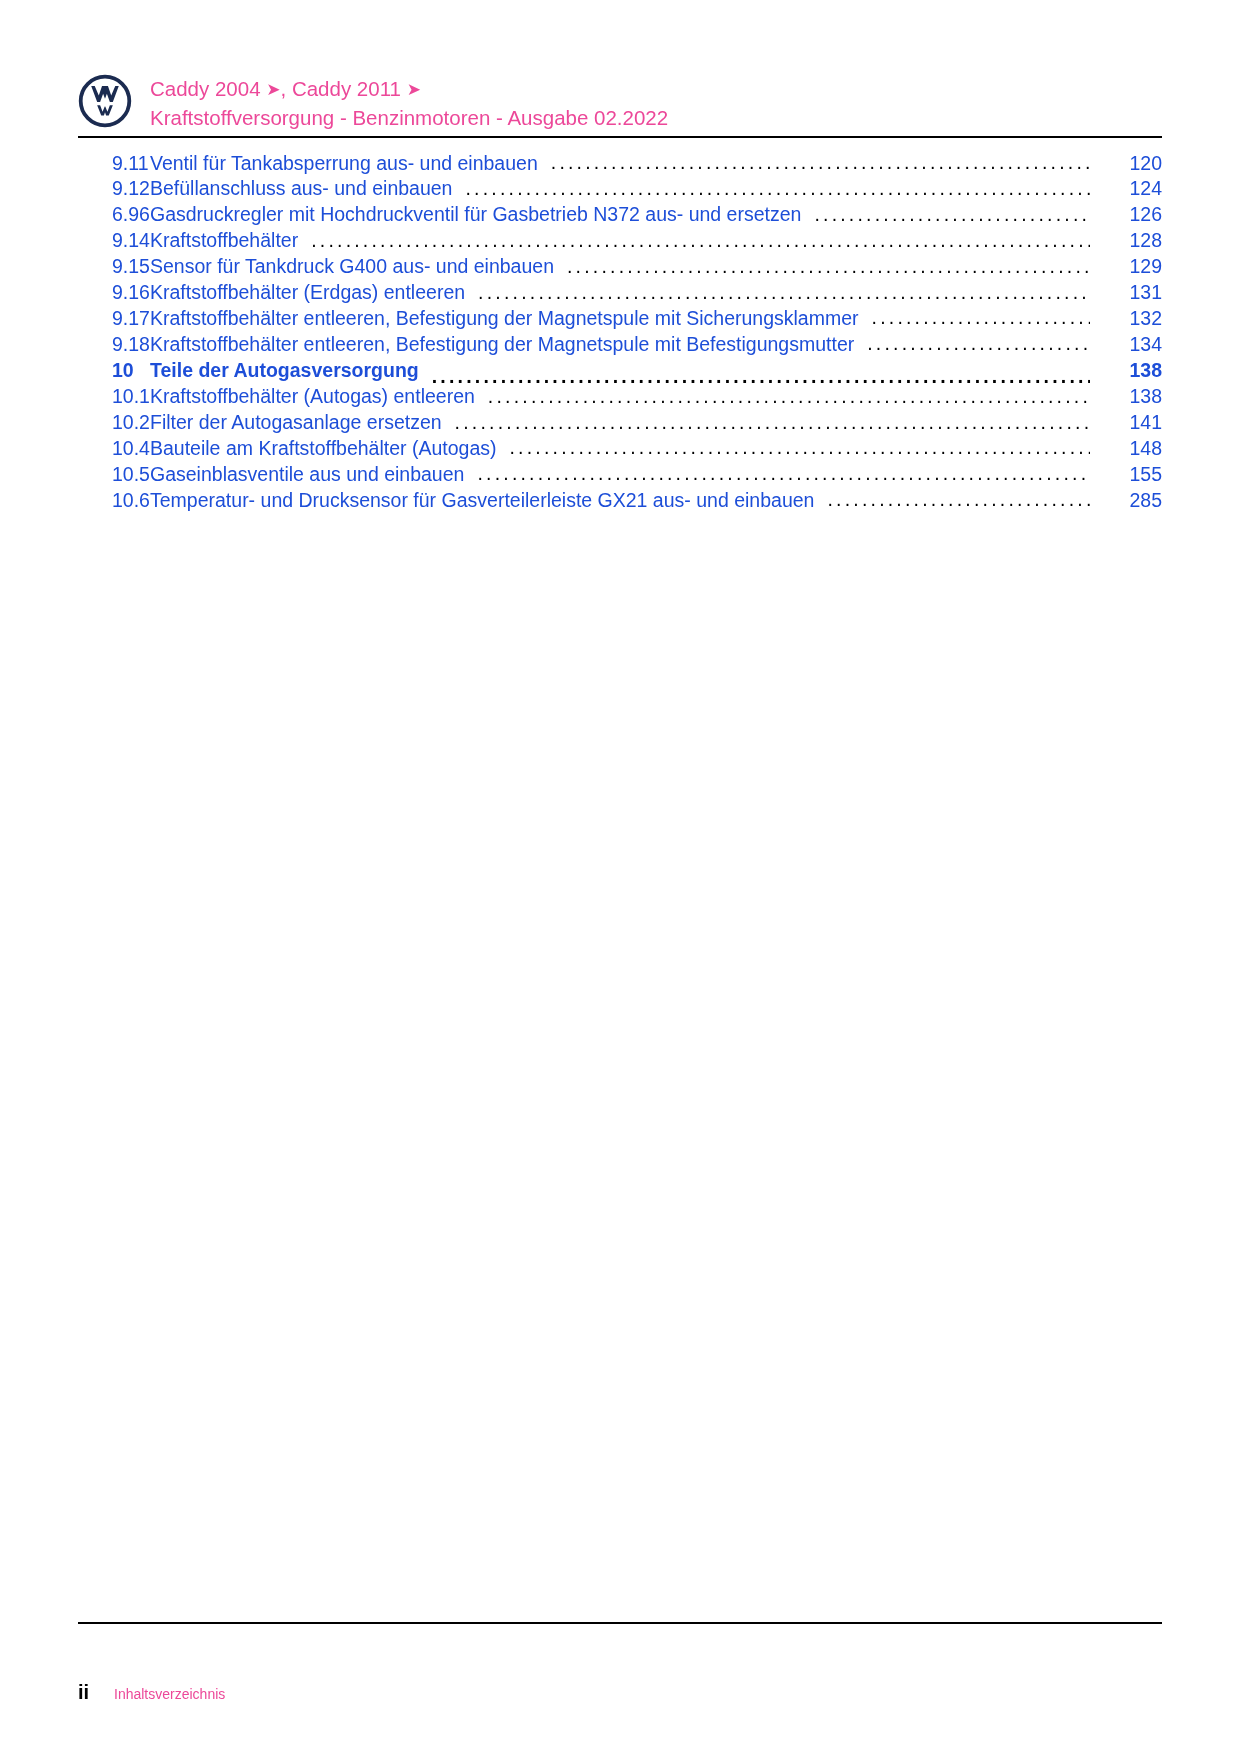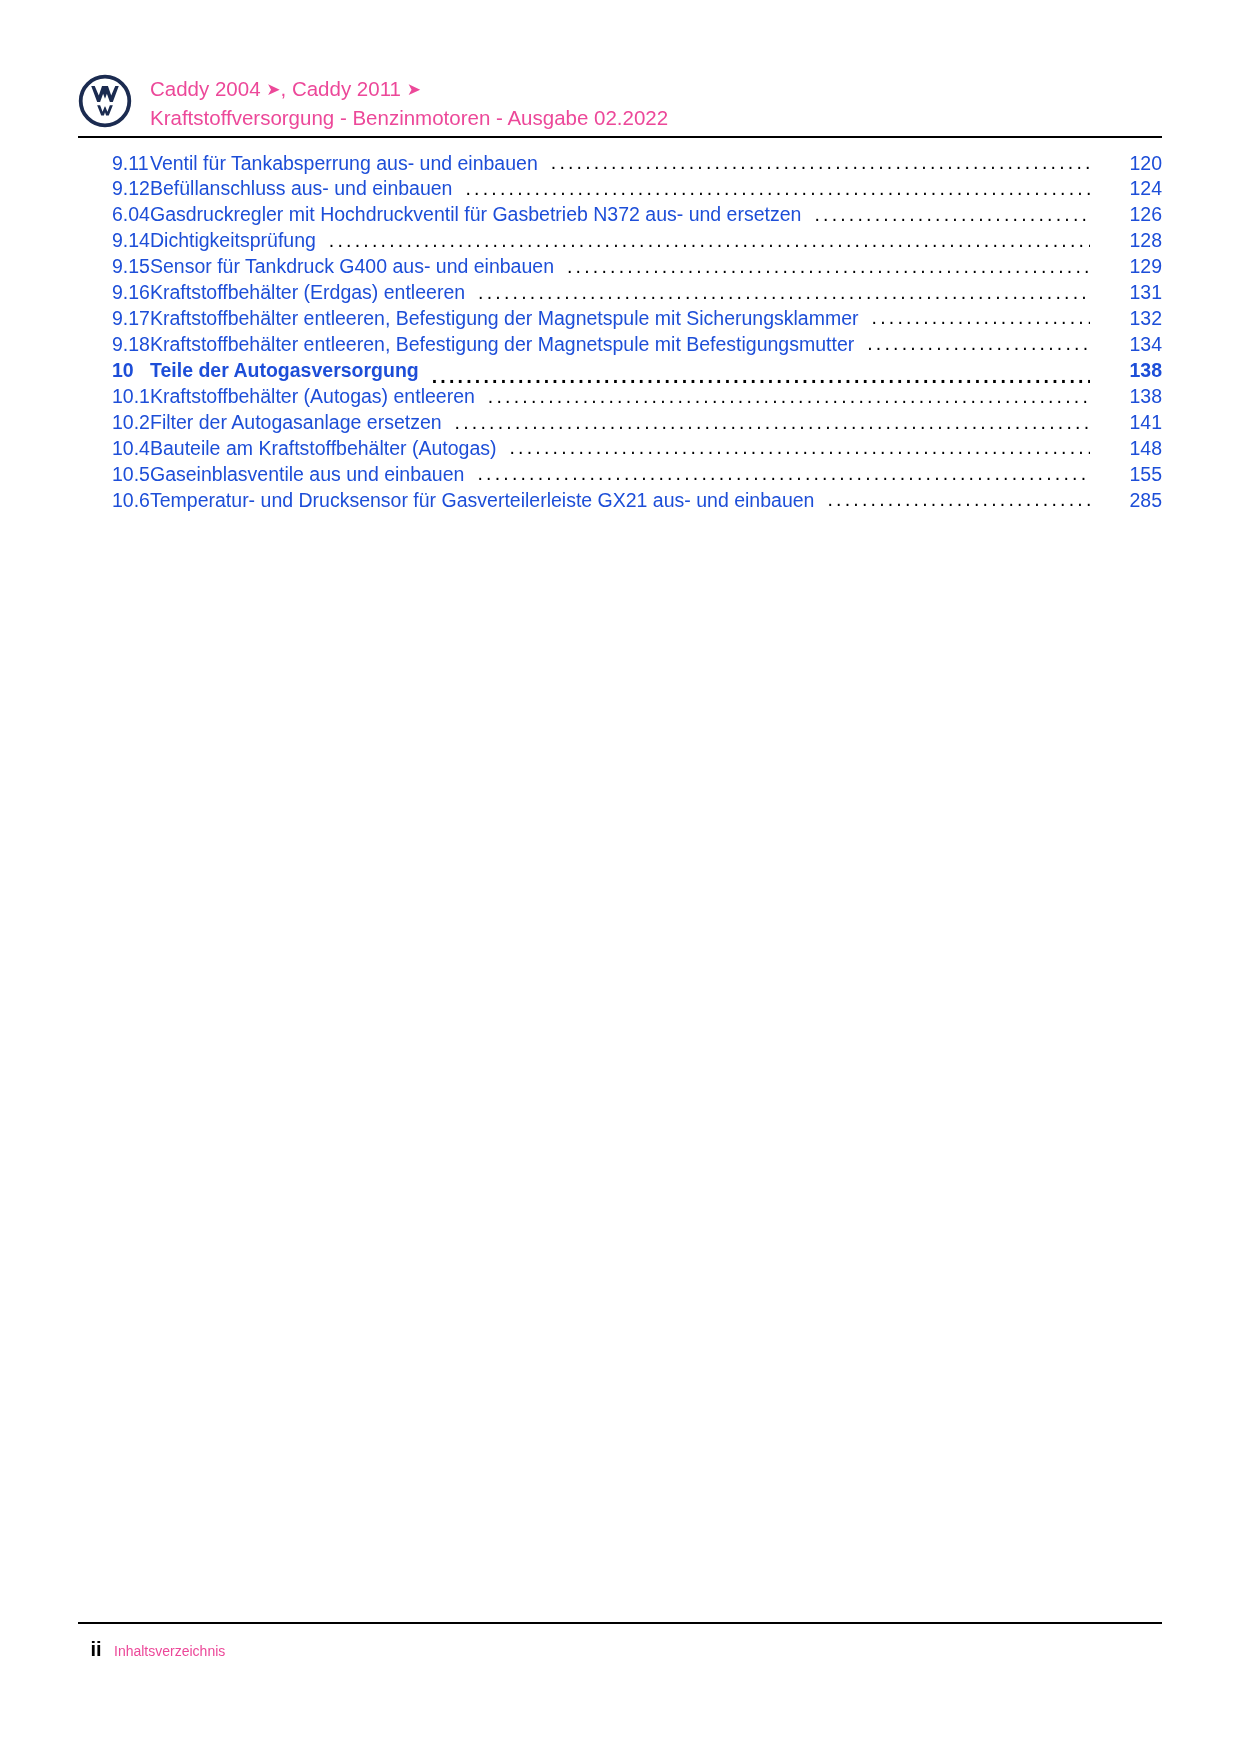--- a/index.html
+++ b/index.html
@@ -133,21 +133,22 @@
     left: 78px;
     top: 1638px;
     width: 1084px;
     display: flex;
     align-items: baseline;
   }
   .footer-pagenum {
     font-size: 20px;
     font-weight: bold;
     width: 36px;
-    text-align: center;
+    text-align: left;
+    margin-top: 43px;
   }
   .footer-label {
     font-size: 14px;
     color: #ec4899;
   }
 </style>
 </head>
 <body>
 
 <div class="page">
@@ -174,28 +175,28 @@
         <span class="toc-leader"></span>
         <span class="toc-page">120</span>
       </div>
       <div class="toc-row">
         <span class="toc-num">9.12</span>
         <span class="toc-title">Befüllanschluss aus- und einbauen</span>
         <span class="toc-leader"></span>
         <span class="toc-page">124</span>
       </div>
       <div class="toc-row">
-        <span class="toc-num">6.04</span>
+        <span class="toc-num">6.96</span>
         <span class="toc-title">Gasdruckregler mit Hochdruckventil für Gasbetrieb N372 aus- und ersetzen</span>
         <span class="toc-leader"></span>
         <span class="toc-page">126</span>
       </div>
       <div class="toc-row">
         <span class="toc-num">9.14</span>
-        <span class="toc-title">Dichtigkeitsprüfung</span>
+        <span class="toc-title">Kraftstoffbehälter</span>
         <span class="toc-leader"></span>
         <span class="toc-page">128</span>
       </div>
       <div class="toc-row">
         <span class="toc-num">9.15</span>
         <span class="toc-title">Sensor für Tankdruck G400 aus- und einbauen</span>
         <span class="toc-leader"></span>
         <span class="toc-page">129</span>
       </div>
       <div class="toc-row">

